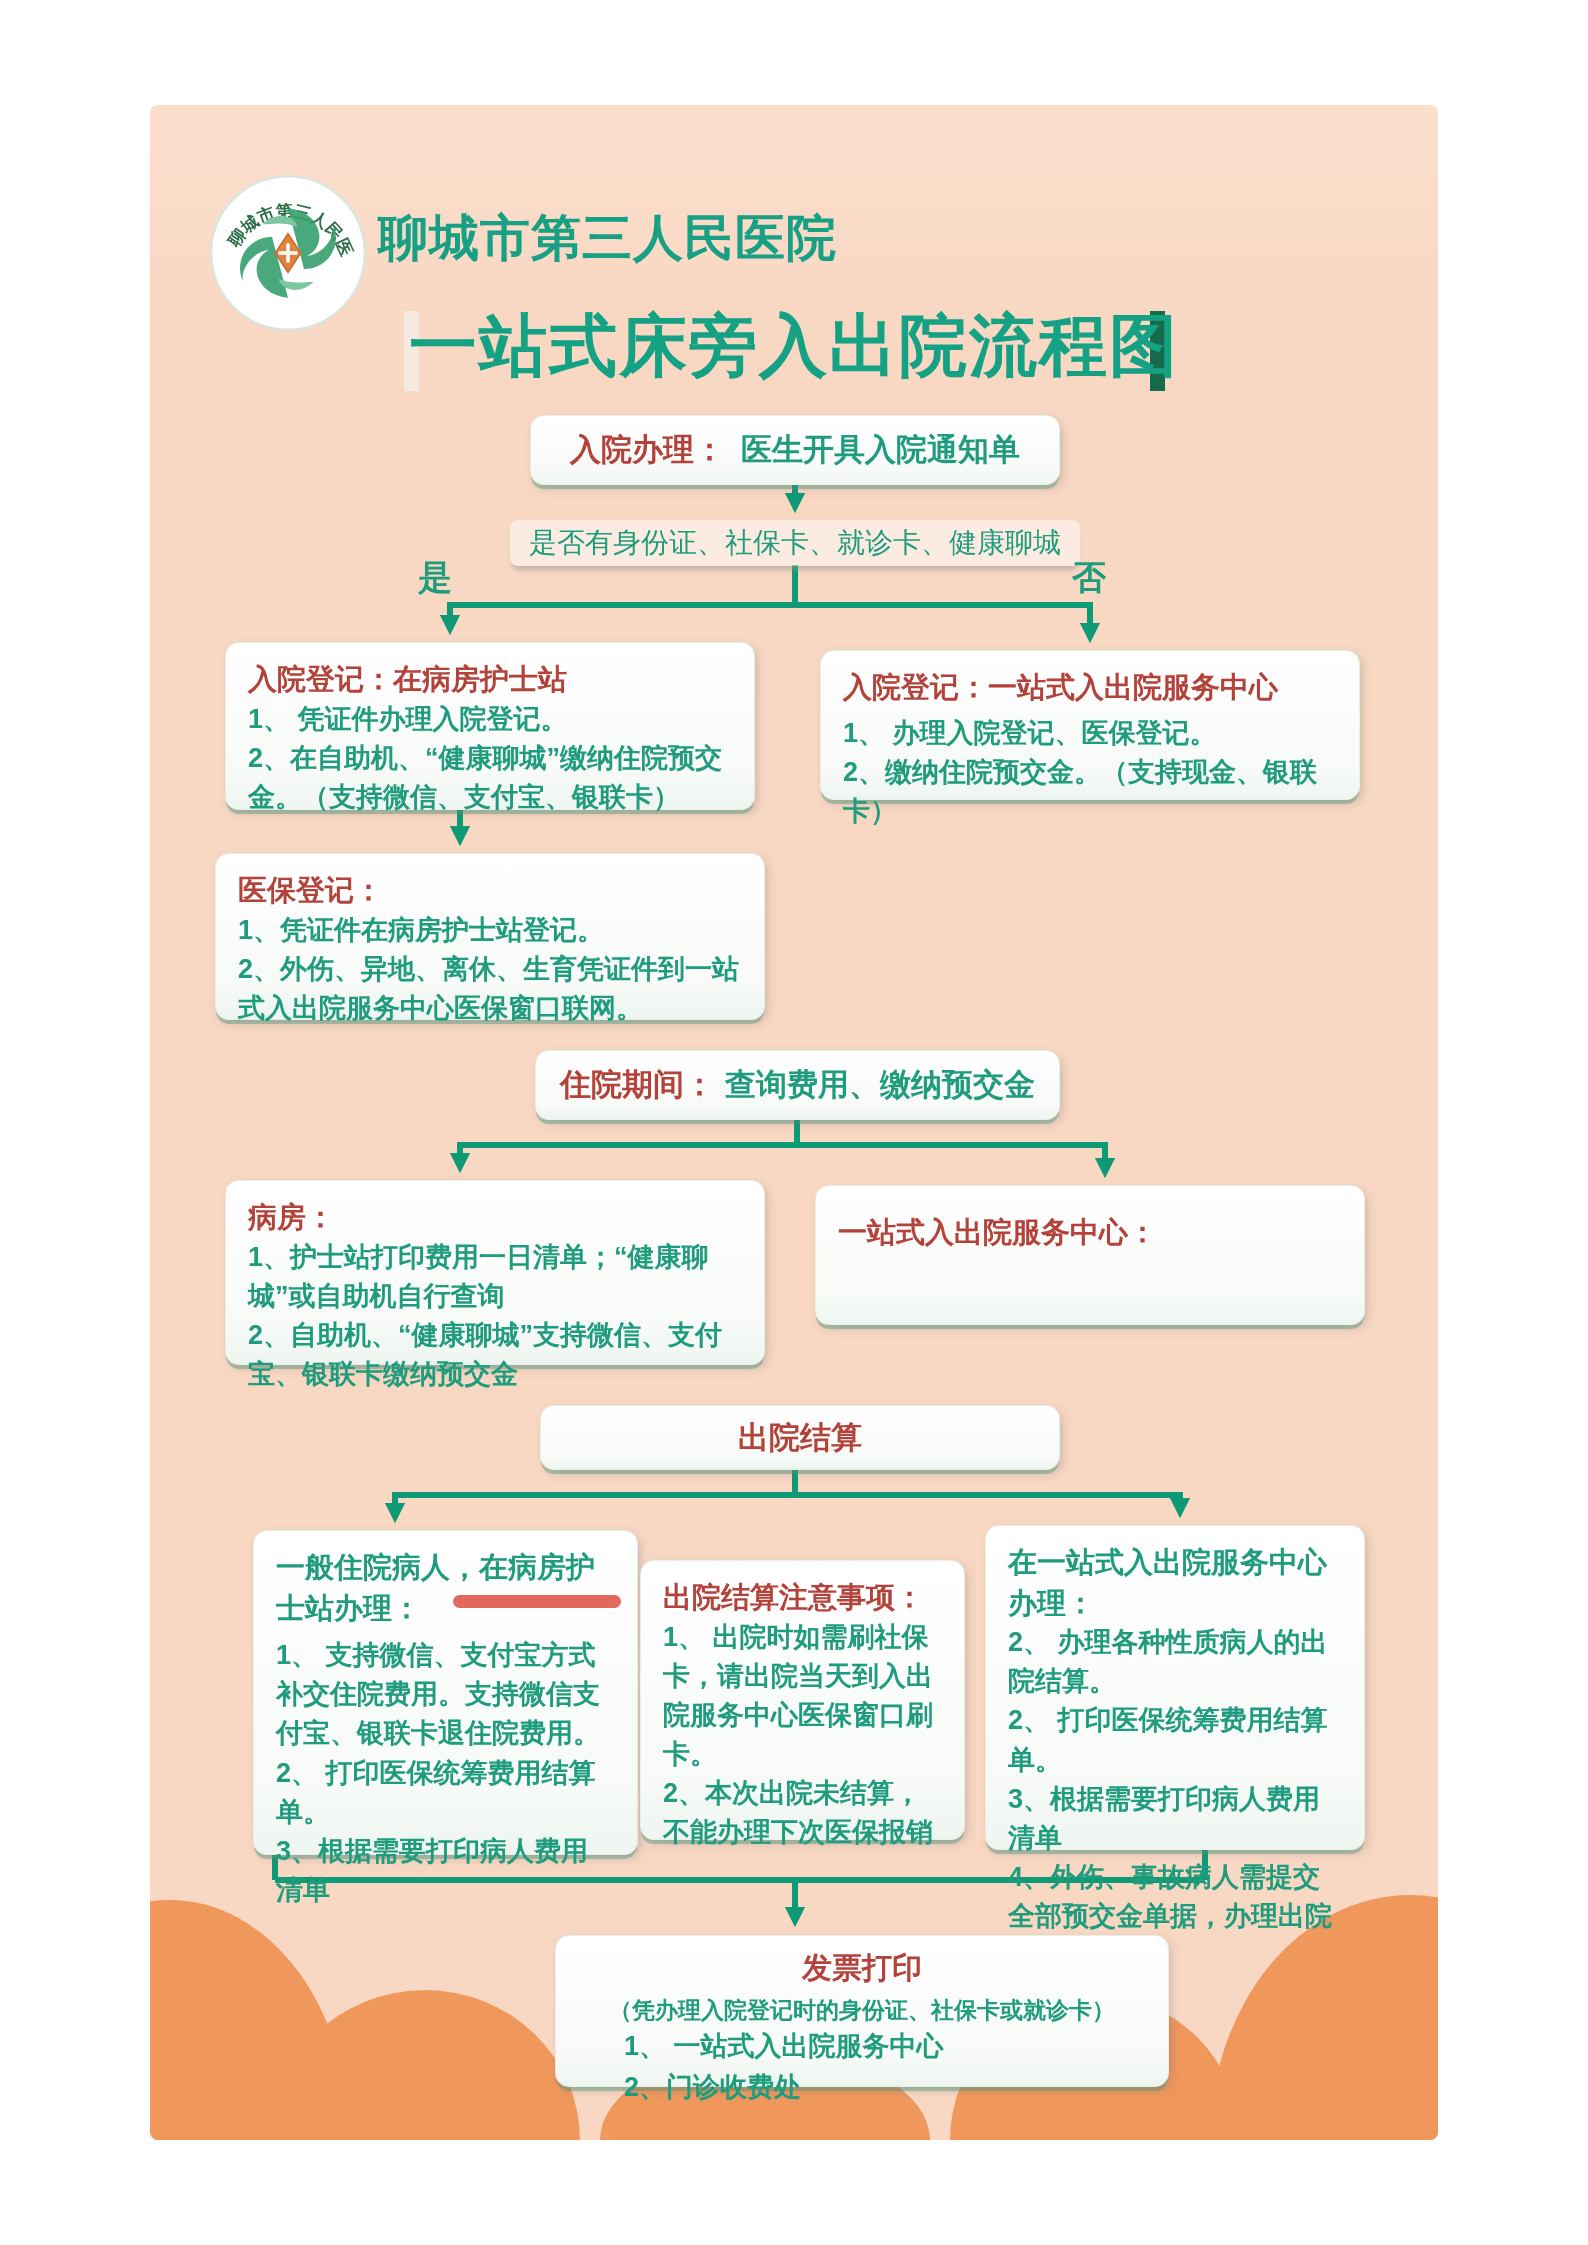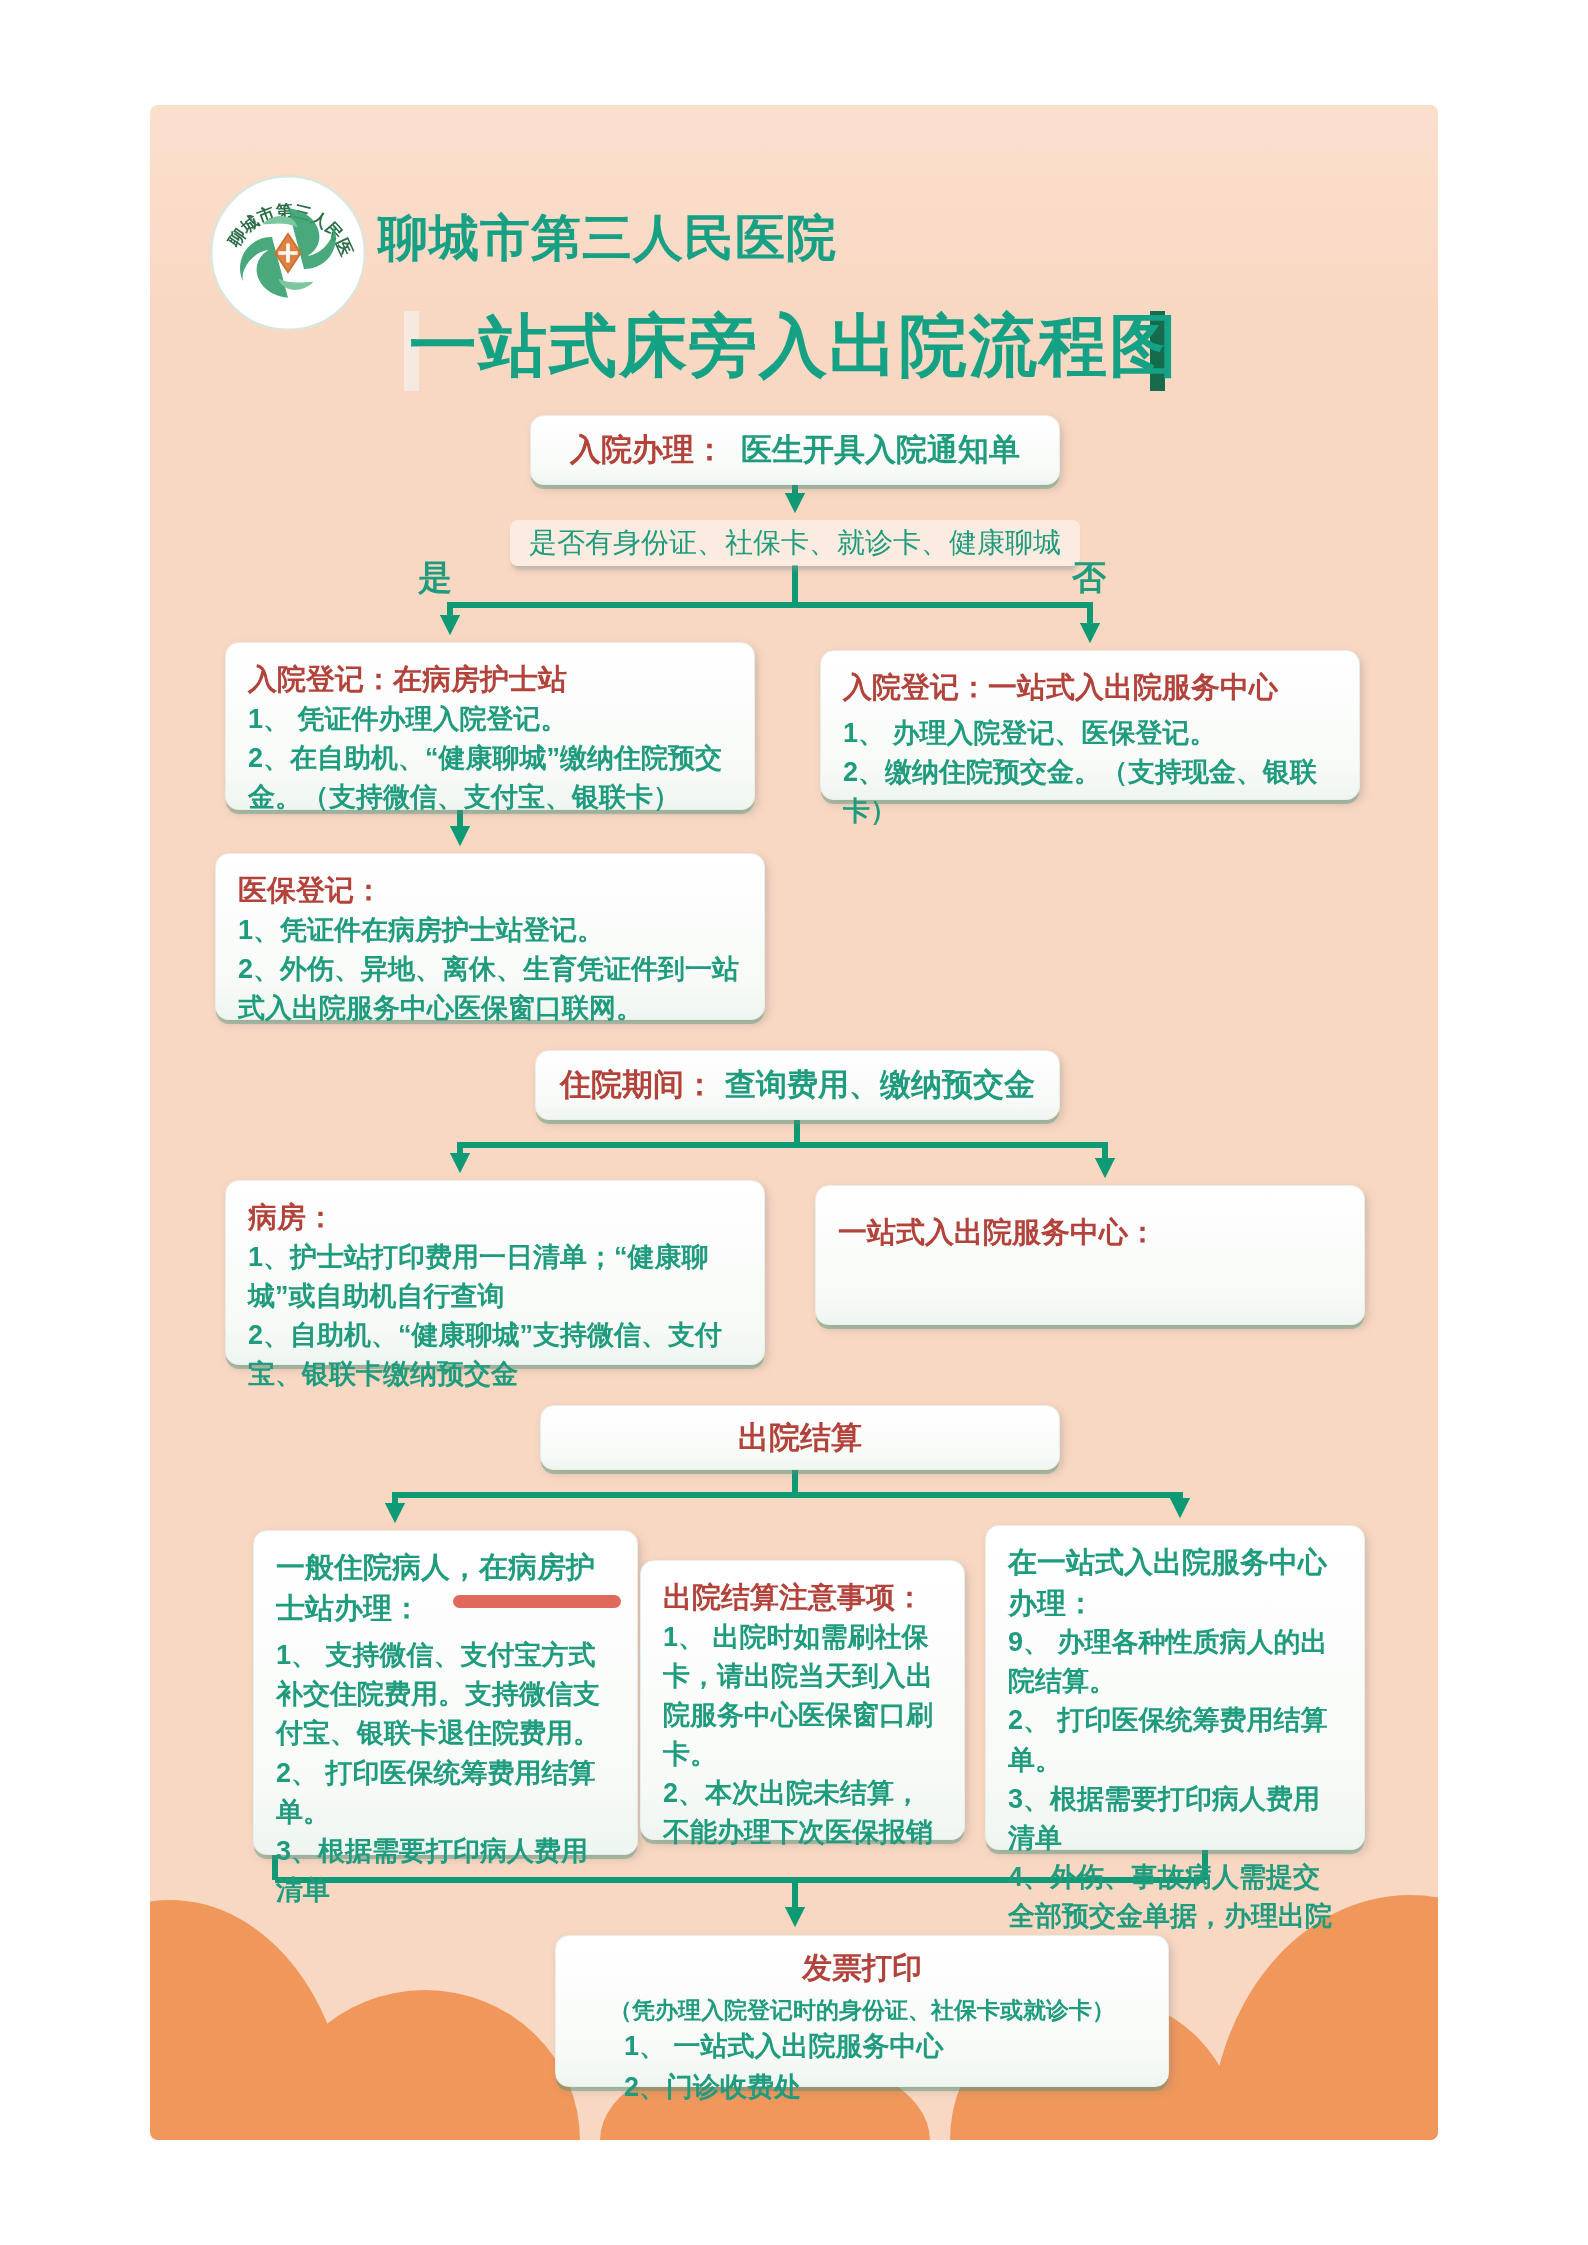--- a/index.html
+++ b/index.html
@@ -171,21 +171,21 @@
     </div>
 
     <div class="box" style="left:490px;top:1455px;width:325px;height:280px;">
       <div class="bt red">出院结算注意事项：</div>
       <div class="bi">1、 出院时如需刷社保卡，请出院当天到入出院服务中心医保窗口刷卡。</div>
       <div class="bi">2、本次出院未结算，不能办理下次医保报销</div>
     </div>
 
     <div class="box" style="left:835px;top:1420px;width:380px;height:325px;">
       <div class="bt green">在一站式入出院服务中心办理：</div>
-      <div class="bi">9、 办理各种性质病人的出院结算。</div>
+      <div class="bi">2、 办理各种性质病人的出院结算。</div>
       <div class="bi">2、 打印医保统筹费用结算单。</div>
       <div class="bi">3、根据需要打印病人费用清单</div>
       <div class="bi">4、外伤、事故病人需提交全部预交金单据，办理出院手续</div>
     </div>
 
     <div class="box" style="left:405px;top:1830px;width:614px;height:152px;padding:12px 16px;">
       <div class="invoice-title">发票打印</div>
       <div class="invoice-sub">（凭办理入院登记时的身份证、社保卡或就诊卡）</div>
       <div class="invoice-item">1、 一站式入出院服务中心</div>
       <div class="invoice-item">2、门诊收费处</div>

